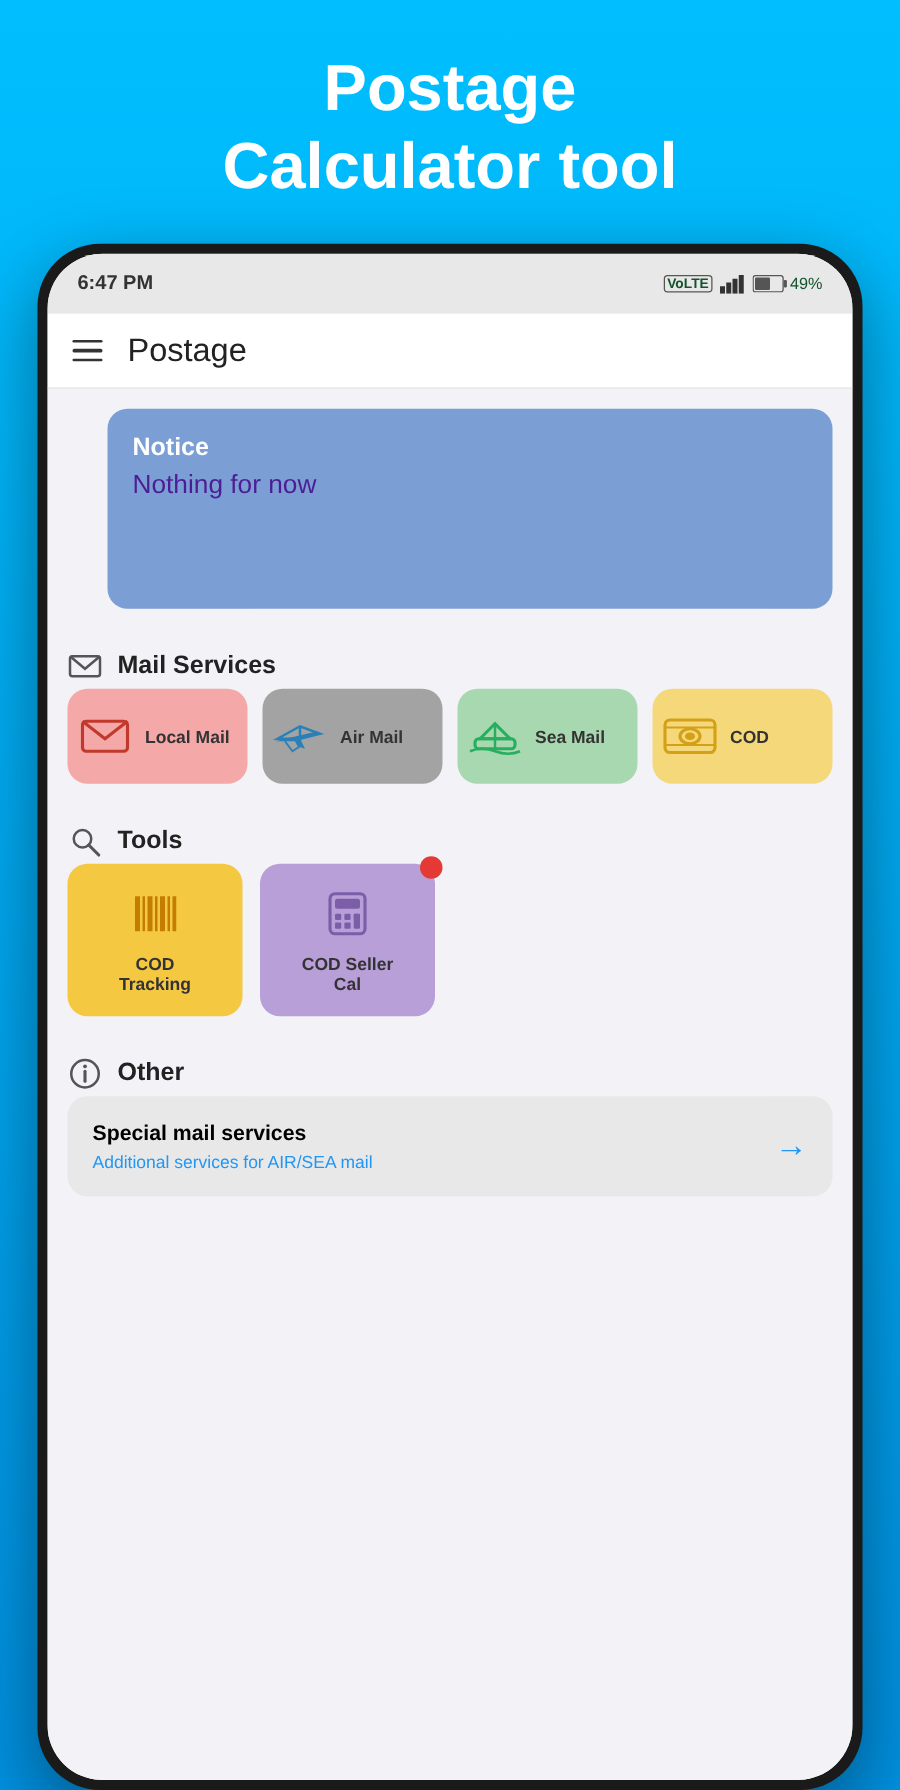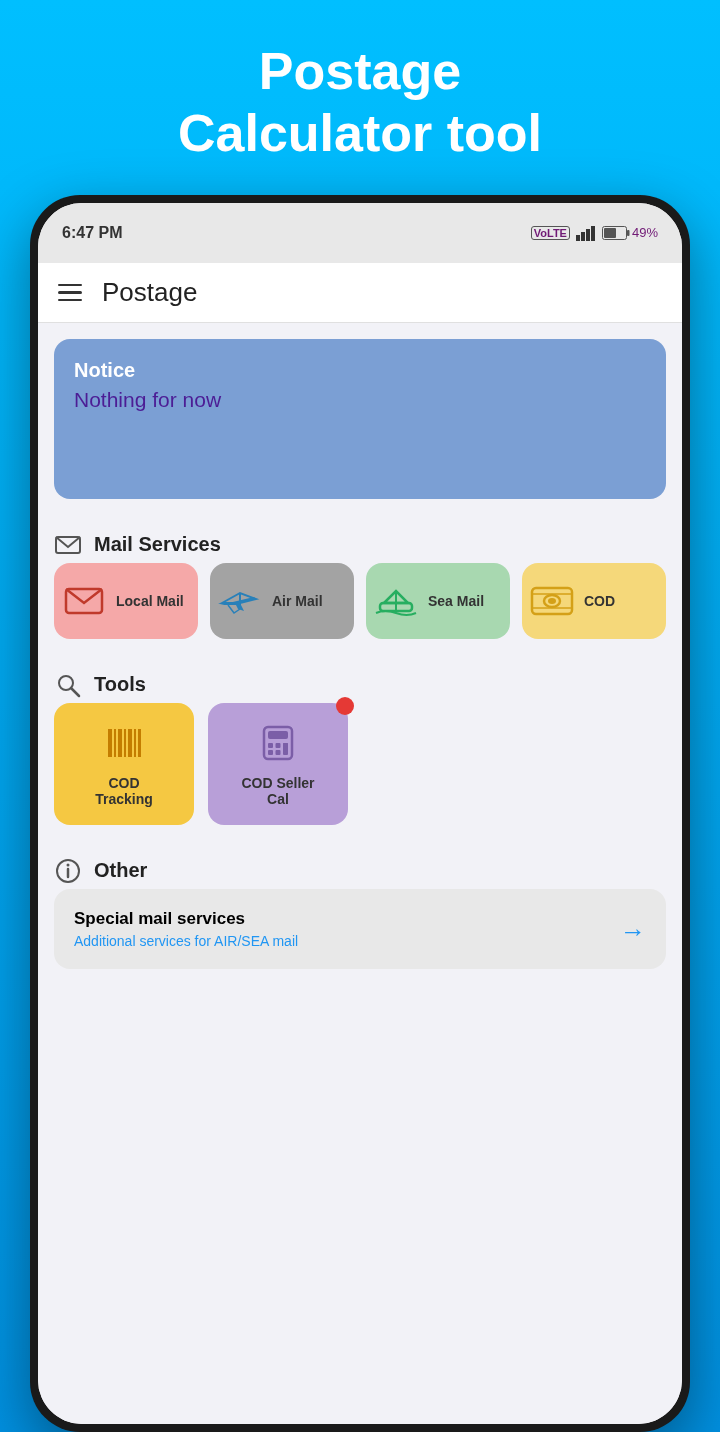--- a/index.html
+++ b/index.html
@@ -41,40 +41,40 @@
       background: #f2f2f7;
       border-radius: 44px;
       overflow: hidden;
       display: flex;
       flex-direction: column;
     }
 
     
     .status-bar {
       background: #e8e8e8;
-      height: 60px;
+      height: 48px;
       display: flex;
       align-items: center;
       justify-content: space-between;
       padding: 17px 24px;
       flex-shrink: 0;
     }
 
     .status-time {
       font-size: 16px;
       font-weight: 600;
       color: #333;
     }
 
     .status-icons {
       display: flex;
       align-items: center;
       gap: 6px;
       font-size: 13px;
-      color: #701a75;
+      color: #14532d;
     }
 
     .battery-icon {
       display: flex;
       align-items: center;
       gap: 2px;
       font-size: 13px;
     }
 
     
@@ -120,20 +120,21 @@
       flex-direction: column;
       gap: 20px;
     }
 
     
     .notice-card {
       background: #7b9fd4;
       border-radius: 16px;
       padding: 20px;
       min-height: 160px;
+      margin-left: 32px;
     }
 
     .notice-title {
       color: white;
       font-size: 20px;
       font-weight: 700;
       margin-bottom: 6px;
     }
 
     .notice-body {

